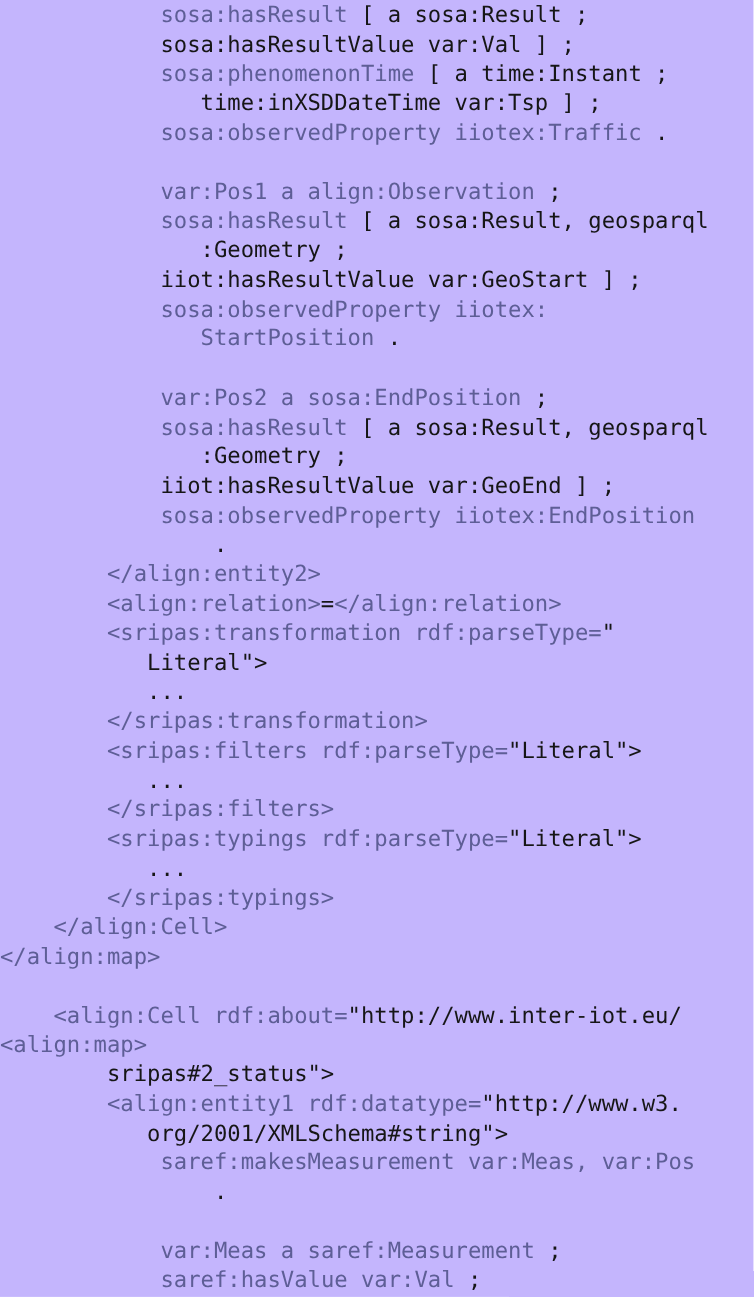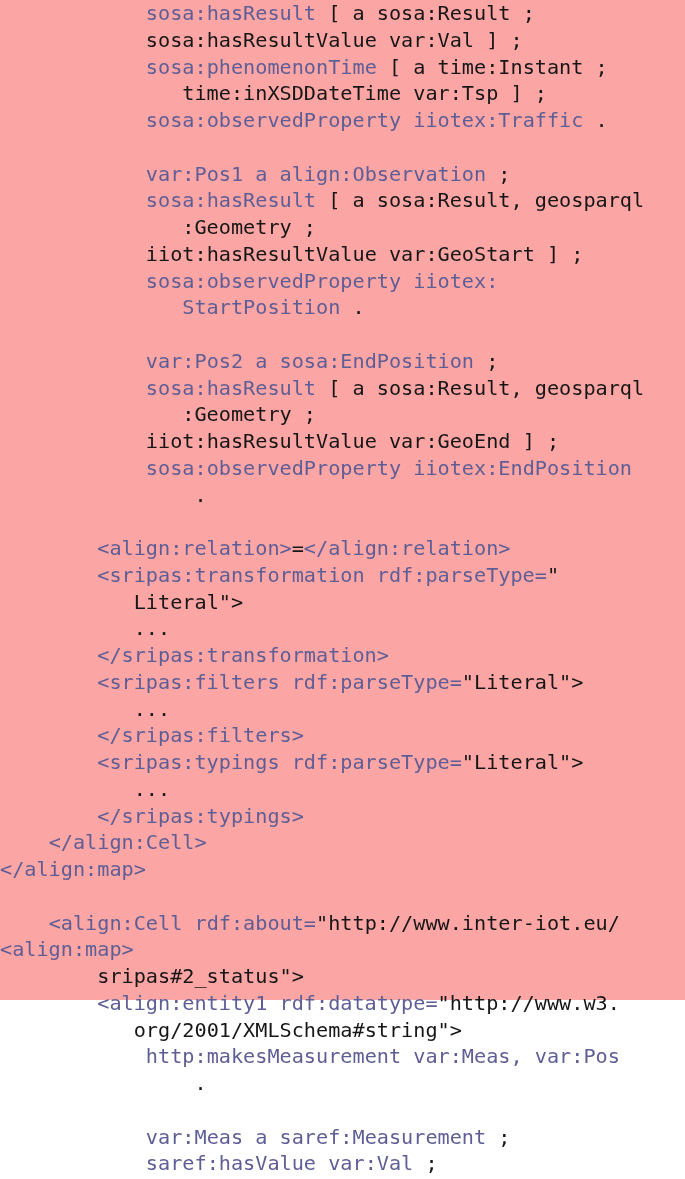--- a/index.html
+++ b/index.html
@@ -9,24 +9,24 @@
   }
   body {
     width: 685px;
     height: 1179px;
     overflow: hidden;
     font-family: "DejaVu Sans Mono", "Liberation Mono", monospace;
   }
   #code-listing {
     position: relative;
     width: 685px;
-    height: 1000px;
+    height: 1179px;
     box-sizing: border-box;
     padding: 0;
-    background: #fca5a5;
+    background: #c4b5fd;
   }
   .code-line {
     height: 26.75px;
     line-height: 26.75px;
     font-size: 20.2px;
     letter-spacing: 0px;
     white-space: pre;
     color: #1a1a1a;
     font-family: "DejaVu Sans Mono", "Liberation Mono", monospace;
   }
@@ -56,38 +56,38 @@
     <div class="code-line"><span>            </span><span class="tok-plain">iiot:hasResultValue var:GeoStart ] ;</span></div>
     <div class="code-line"><span>            </span><span class="tok-kw">sosa:observedProperty iiotex:</span></div>
     <div class="code-line"><span>               </span><span class="tok-kw">StartPosition</span><span class="tok-plain"> .</span></div>
     <div class="code-line blank">&nbsp;</div>
     <div class="code-line"><span>            </span><span class="tok-kw">var:Pos2 a sosa:EndPosition</span><span class="tok-plain"> ;</span></div>
     <div class="code-line"><span>            </span><span class="tok-kw">sosa:hasResult</span><span class="tok-plain"> [ a sosa:Result, geosparql</span></div>
     <div class="code-line"><span>               </span><span class="tok-plain">:Geometry ;</span></div>
     <div class="code-line"><span>            </span><span class="tok-plain">iiot:hasResultValue var:GeoEnd ] ;</span></div>
     <div class="code-line"><span>            </span><span class="tok-kw">sosa:observedProperty iiotex:EndPosition</span></div>
     <div class="code-line"><span>                </span><span class="tok-plain">.</span></div>
-    <div class="code-line"><span>        </span></div>
+    <div class="code-line"><span>        </span><span class="tok-kw">&lt;/align:entity2&gt;</span></div>
     <div class="code-line"><span>        </span><span class="tok-kw">&lt;align:relation&gt;</span><span class="tok-plain">=</span><span class="tok-kw">&lt;/align:relation&gt;</span></div>
     <div class="code-line"><span>        </span><span class="tok-kw">&lt;sripas:transformation rdf:parseType=</span><span class="tok-plain">"</span></div>
     <div class="code-line"><span>           </span><span class="tok-plain">Literal"&gt;</span></div>
     <div class="code-line"><span>           </span><span class="tok-plain">...</span></div>
     <div class="code-line"><span>        </span><span class="tok-kw">&lt;/sripas:transformation&gt;</span></div>
     <div class="code-line"><span>        </span><span class="tok-kw">&lt;sripas:filters rdf:parseType=</span><span class="tok-plain">"Literal"&gt;</span></div>
     <div class="code-line"><span>           </span><span class="tok-plain">...</span></div>
     <div class="code-line"><span>        </span><span class="tok-kw">&lt;/sripas:filters&gt;</span></div>
     <div class="code-line"><span>        </span><span class="tok-kw">&lt;sripas:typings rdf:parseType=</span><span class="tok-plain">"Literal"&gt;</span></div>
     <div class="code-line"><span>           </span><span class="tok-plain">...</span></div>
     <div class="code-line"><span>        </span><span class="tok-kw">&lt;/sripas:typings&gt;</span></div>
     <div class="code-line"><span>    </span><span class="tok-kw">&lt;/align:Cell&gt;</span></div>
     <div class="code-line"><span></span><span class="tok-kw">&lt;/align:map&gt;</span></div>
     <div class="code-line blank">&nbsp;</div>
     <div class="code-line"><span>    </span><span class="tok-kw">&lt;align:Cell rdf:about=</span><span class="tok-plain">"http://www.inter-iot.eu/</span></div>
     <div class="code-line"><span></span><span class="tok-kw">&lt;align:map&gt;</span></div>
     <div class="code-line"><span>        </span><span class="tok-plain">sripas#2_status"&gt;</span></div>
     <div class="code-line"><span>        </span><span class="tok-kw">&lt;align:entity1 rdf:datatype=</span><span class="tok-plain">"http://www.w3.</span></div>
     <div class="code-line"><span>           </span><span class="tok-plain">org/2001/XMLSchema#string"&gt;</span></div>
-    <div class="code-line"><span>            </span><span class="tok-kw">http:makesMeasurement var:Meas, var:Pos</span></div>
+    <div class="code-line"><span>            </span><span class="tok-kw">saref:makesMeasurement var:Meas, var:Pos</span></div>
     <div class="code-line"><span>                </span><span class="tok-plain">.</span></div>
     <div class="code-line blank">&nbsp;</div>
     <div class="code-line"><span>            </span><span class="tok-kw">var:Meas a saref:Measurement</span><span class="tok-plain"> ;</span></div>
     <div class="code-line"><span>            </span><span class="tok-kw">saref:hasValue var:Val</span><span class="tok-plain"> ;</span></div>
   </div>
 
 </body></html>

